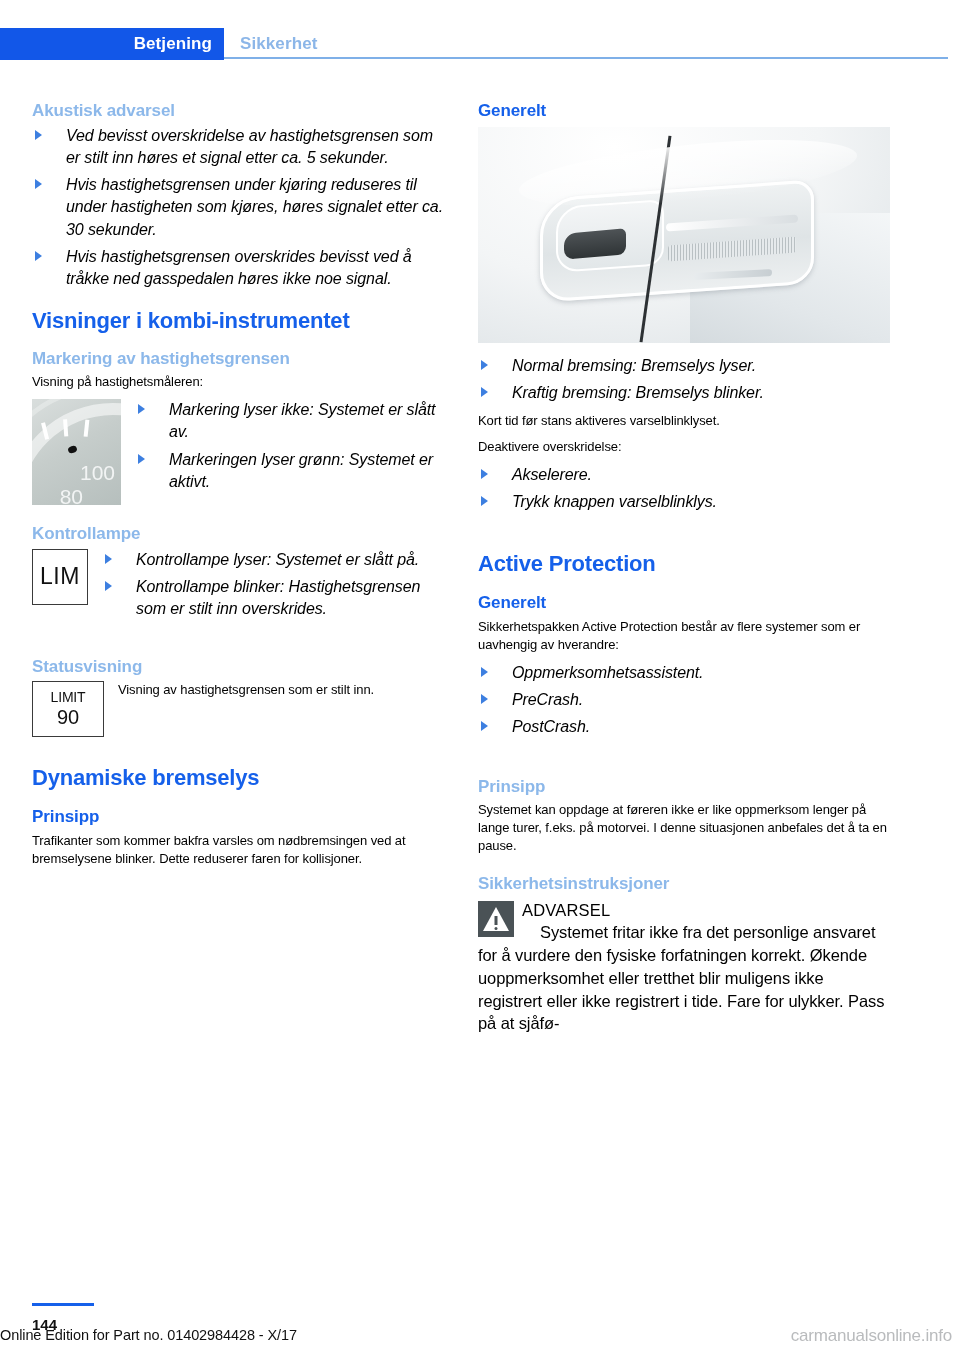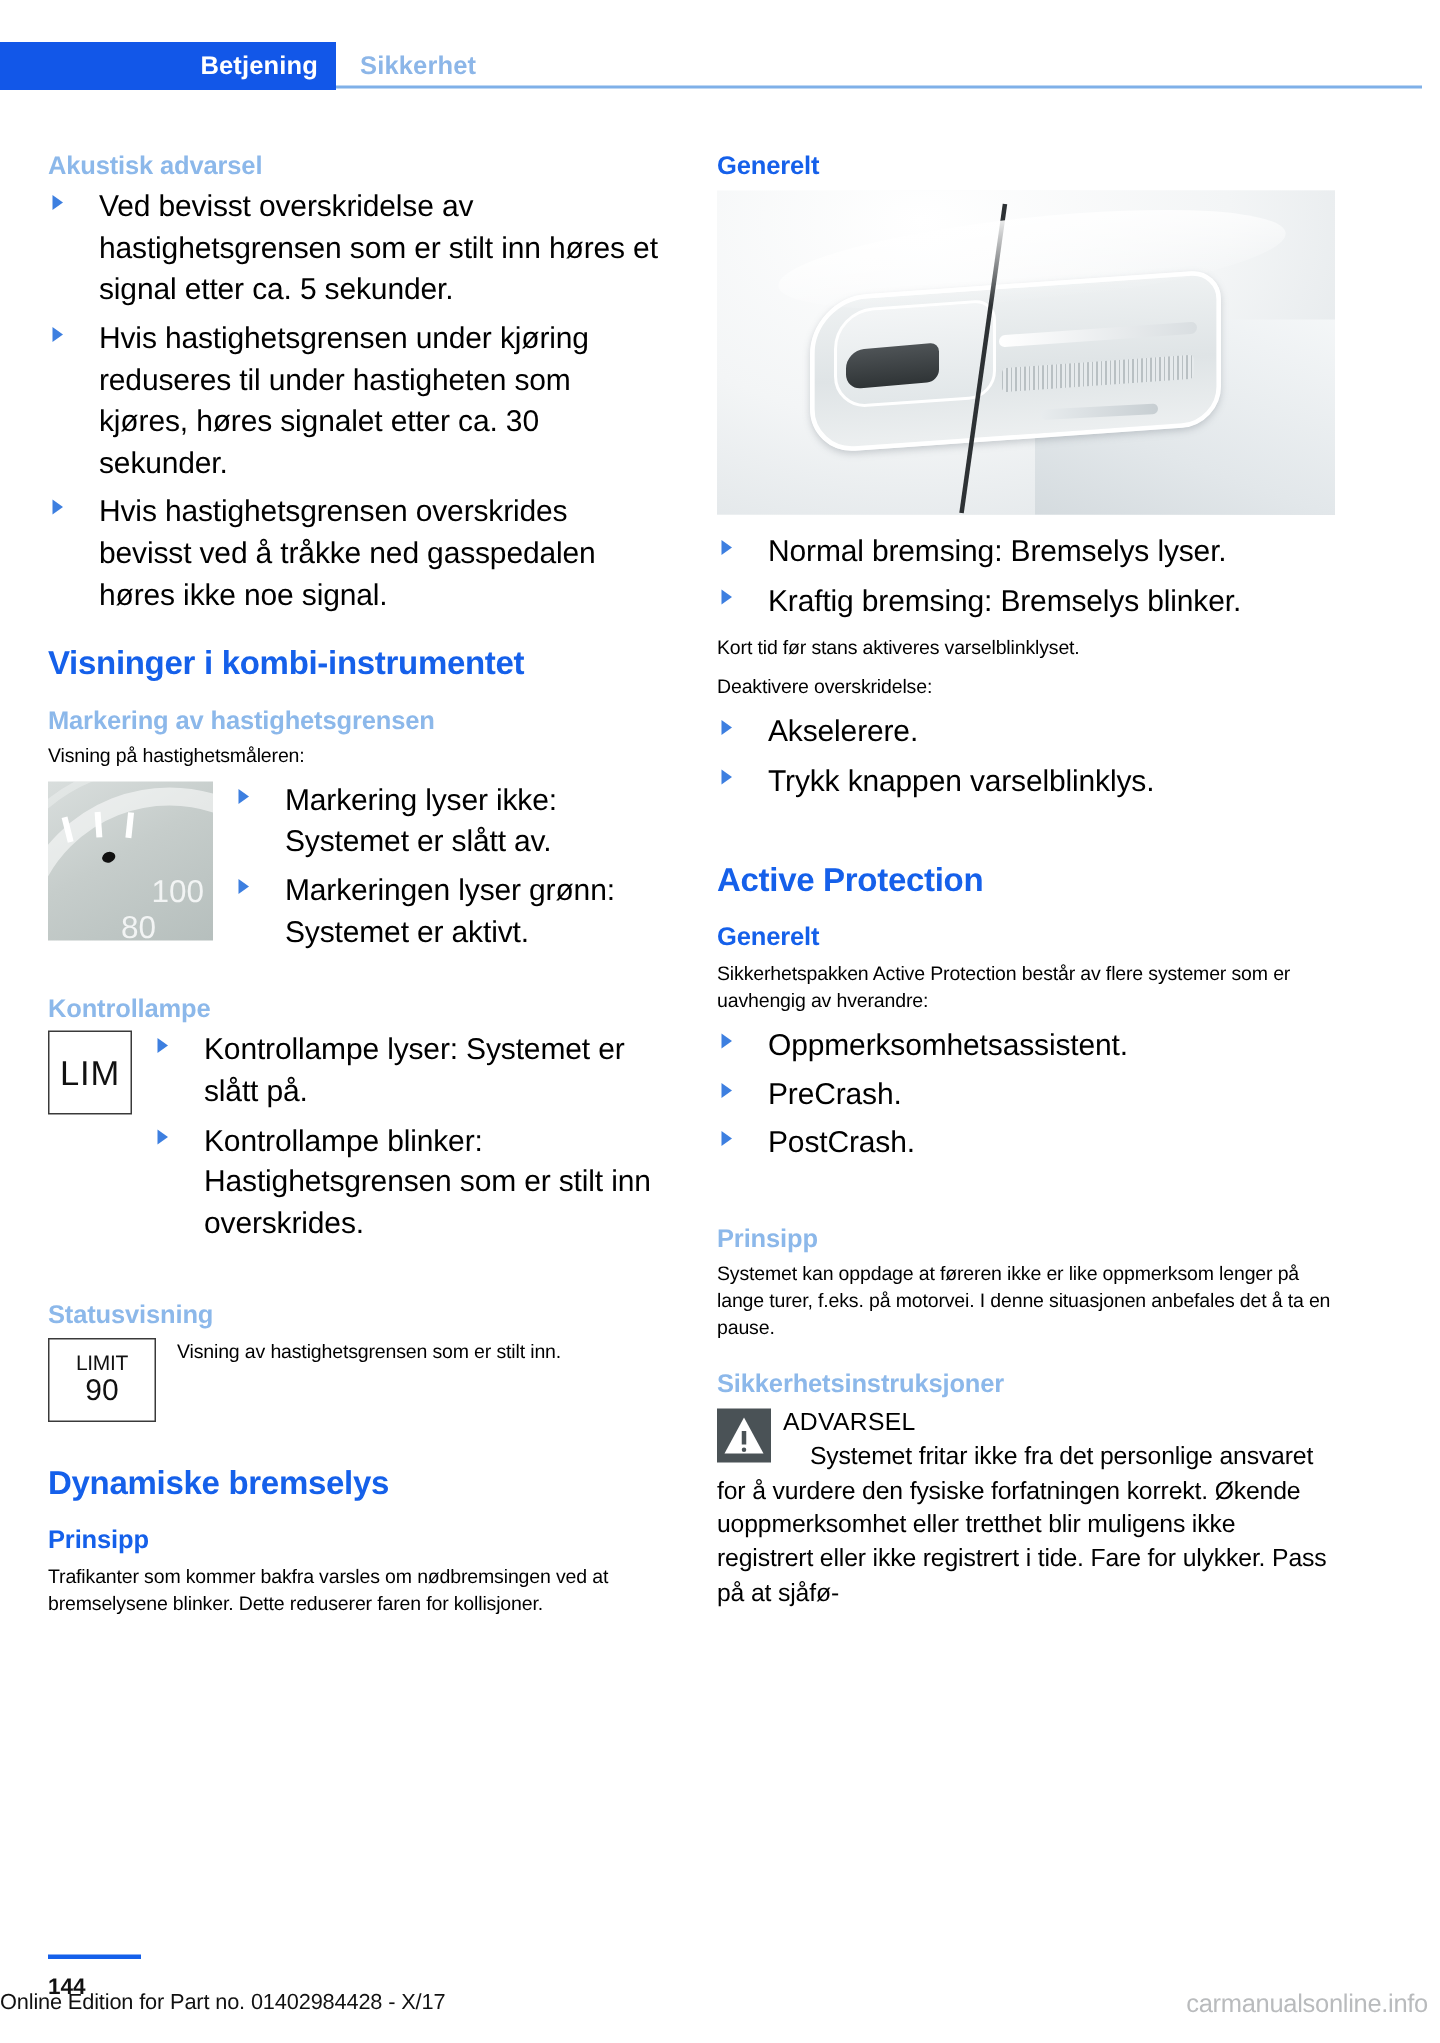--- a/index.html
+++ b/index.html
@@ -106,24 +106,25 @@
 
   
   ul.bullets {
     list-style: none;
     margin: 0 0 8px 0;
     padding: 0;
   }
   ul.bullets li {
     position: relative;
     padding-left: 34px;
-    font-size: 20px;
+    font-size: 16px;
     line-height: 1.38;
     margin-bottom: 5px;
     letter-spacing: -0.1px;
+    font-style: italic;
   }
   ul.bullets li .tri {
     position: absolute;
     left: 3px;
     top: 5px;
     width: 0;
     height: 0;
     border-left: 7px solid #3d7fe0;
     border-top: 5px solid transparent;
     border-bottom: 5px solid transparent;
@@ -133,21 +134,21 @@
   .fig-row {
     display: flex;
     align-items: flex-start;
     margin-bottom: 8px;
   }
   .fig-row .fig-col { flex: 0 0 auto; }
   .fig-row .txt-col { flex: 1 1 auto; padding-left: 14px; }
 
   
   .speedo {
-    width: 110px;
+    width: 89px;
     height: 106px;
     position: relative;
     overflow: hidden;
     background: linear-gradient(150deg, #d9dedd 0%, #c6cdcb 45%, #b6bfbd 100%);
   }
   .speedo .band {
     position: absolute;
     width: 210px;
     height: 210px;
     border-radius: 50%;

